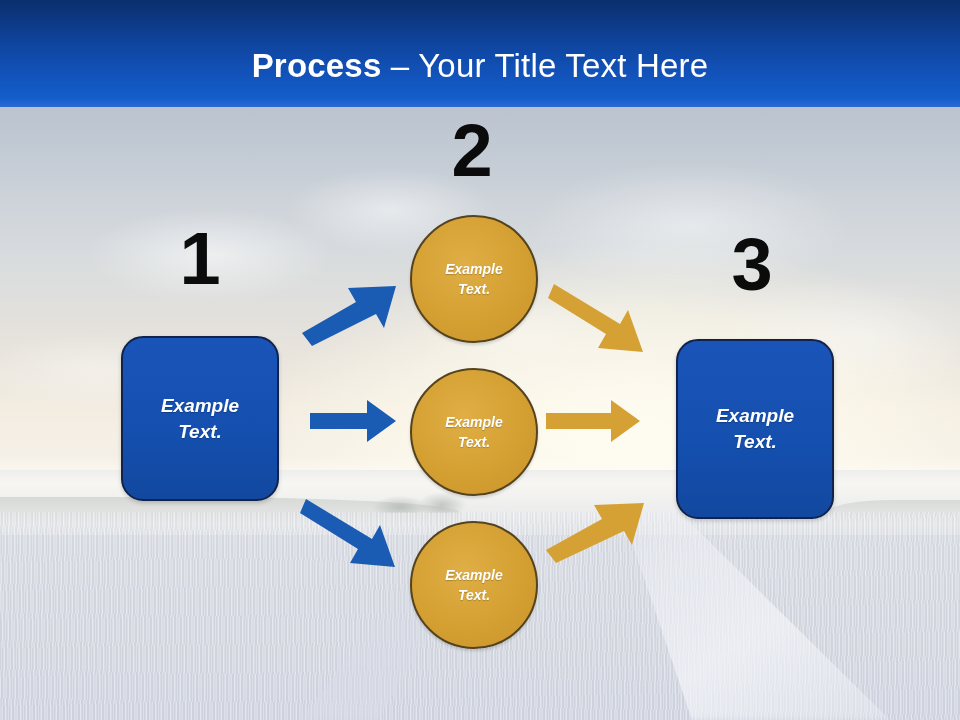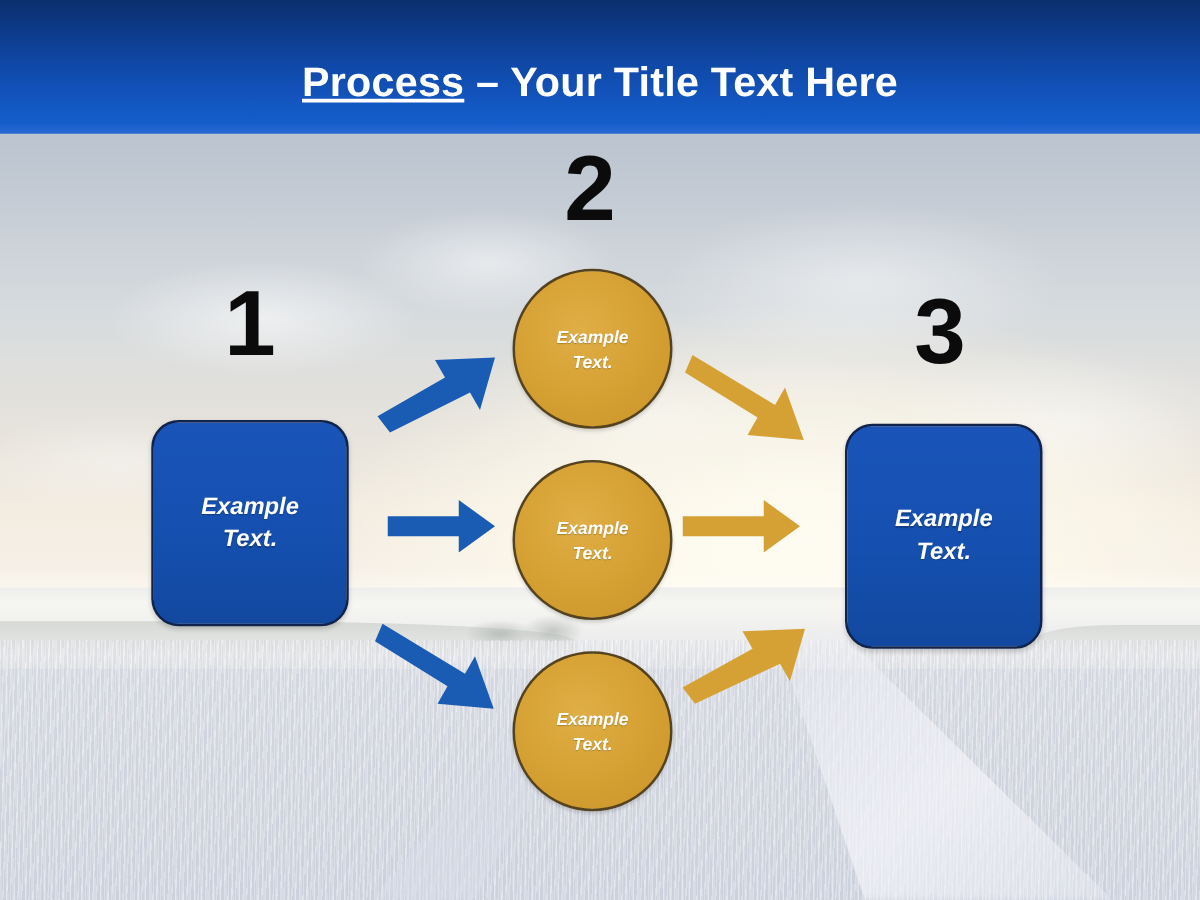--- a/index.html
+++ b/index.html
@@ -124,22 +124,22 @@
     position: absolute;
     left: 0; top: 46px;
     width: 960px;
     text-align: center;
     color: #ffffff;
     font-size: 33px;
     line-height: 40px;
     letter-spacing: 0.2px;
     white-space: nowrap;
   }
-  .title-strong { font-weight: bold; text-decoration: underline; }
-  .title-rest { font-weight: bold; }
+  .title-strong { font-weight: bold; }
+  .title-rest { font-weight: normal; }
 
   
   .step-number {
     position: absolute;
     color: #0b0b0b;
     font-weight: bold;
     font-size: 74px;
     line-height: 74px;
     text-align: center;
     width: 90px;

